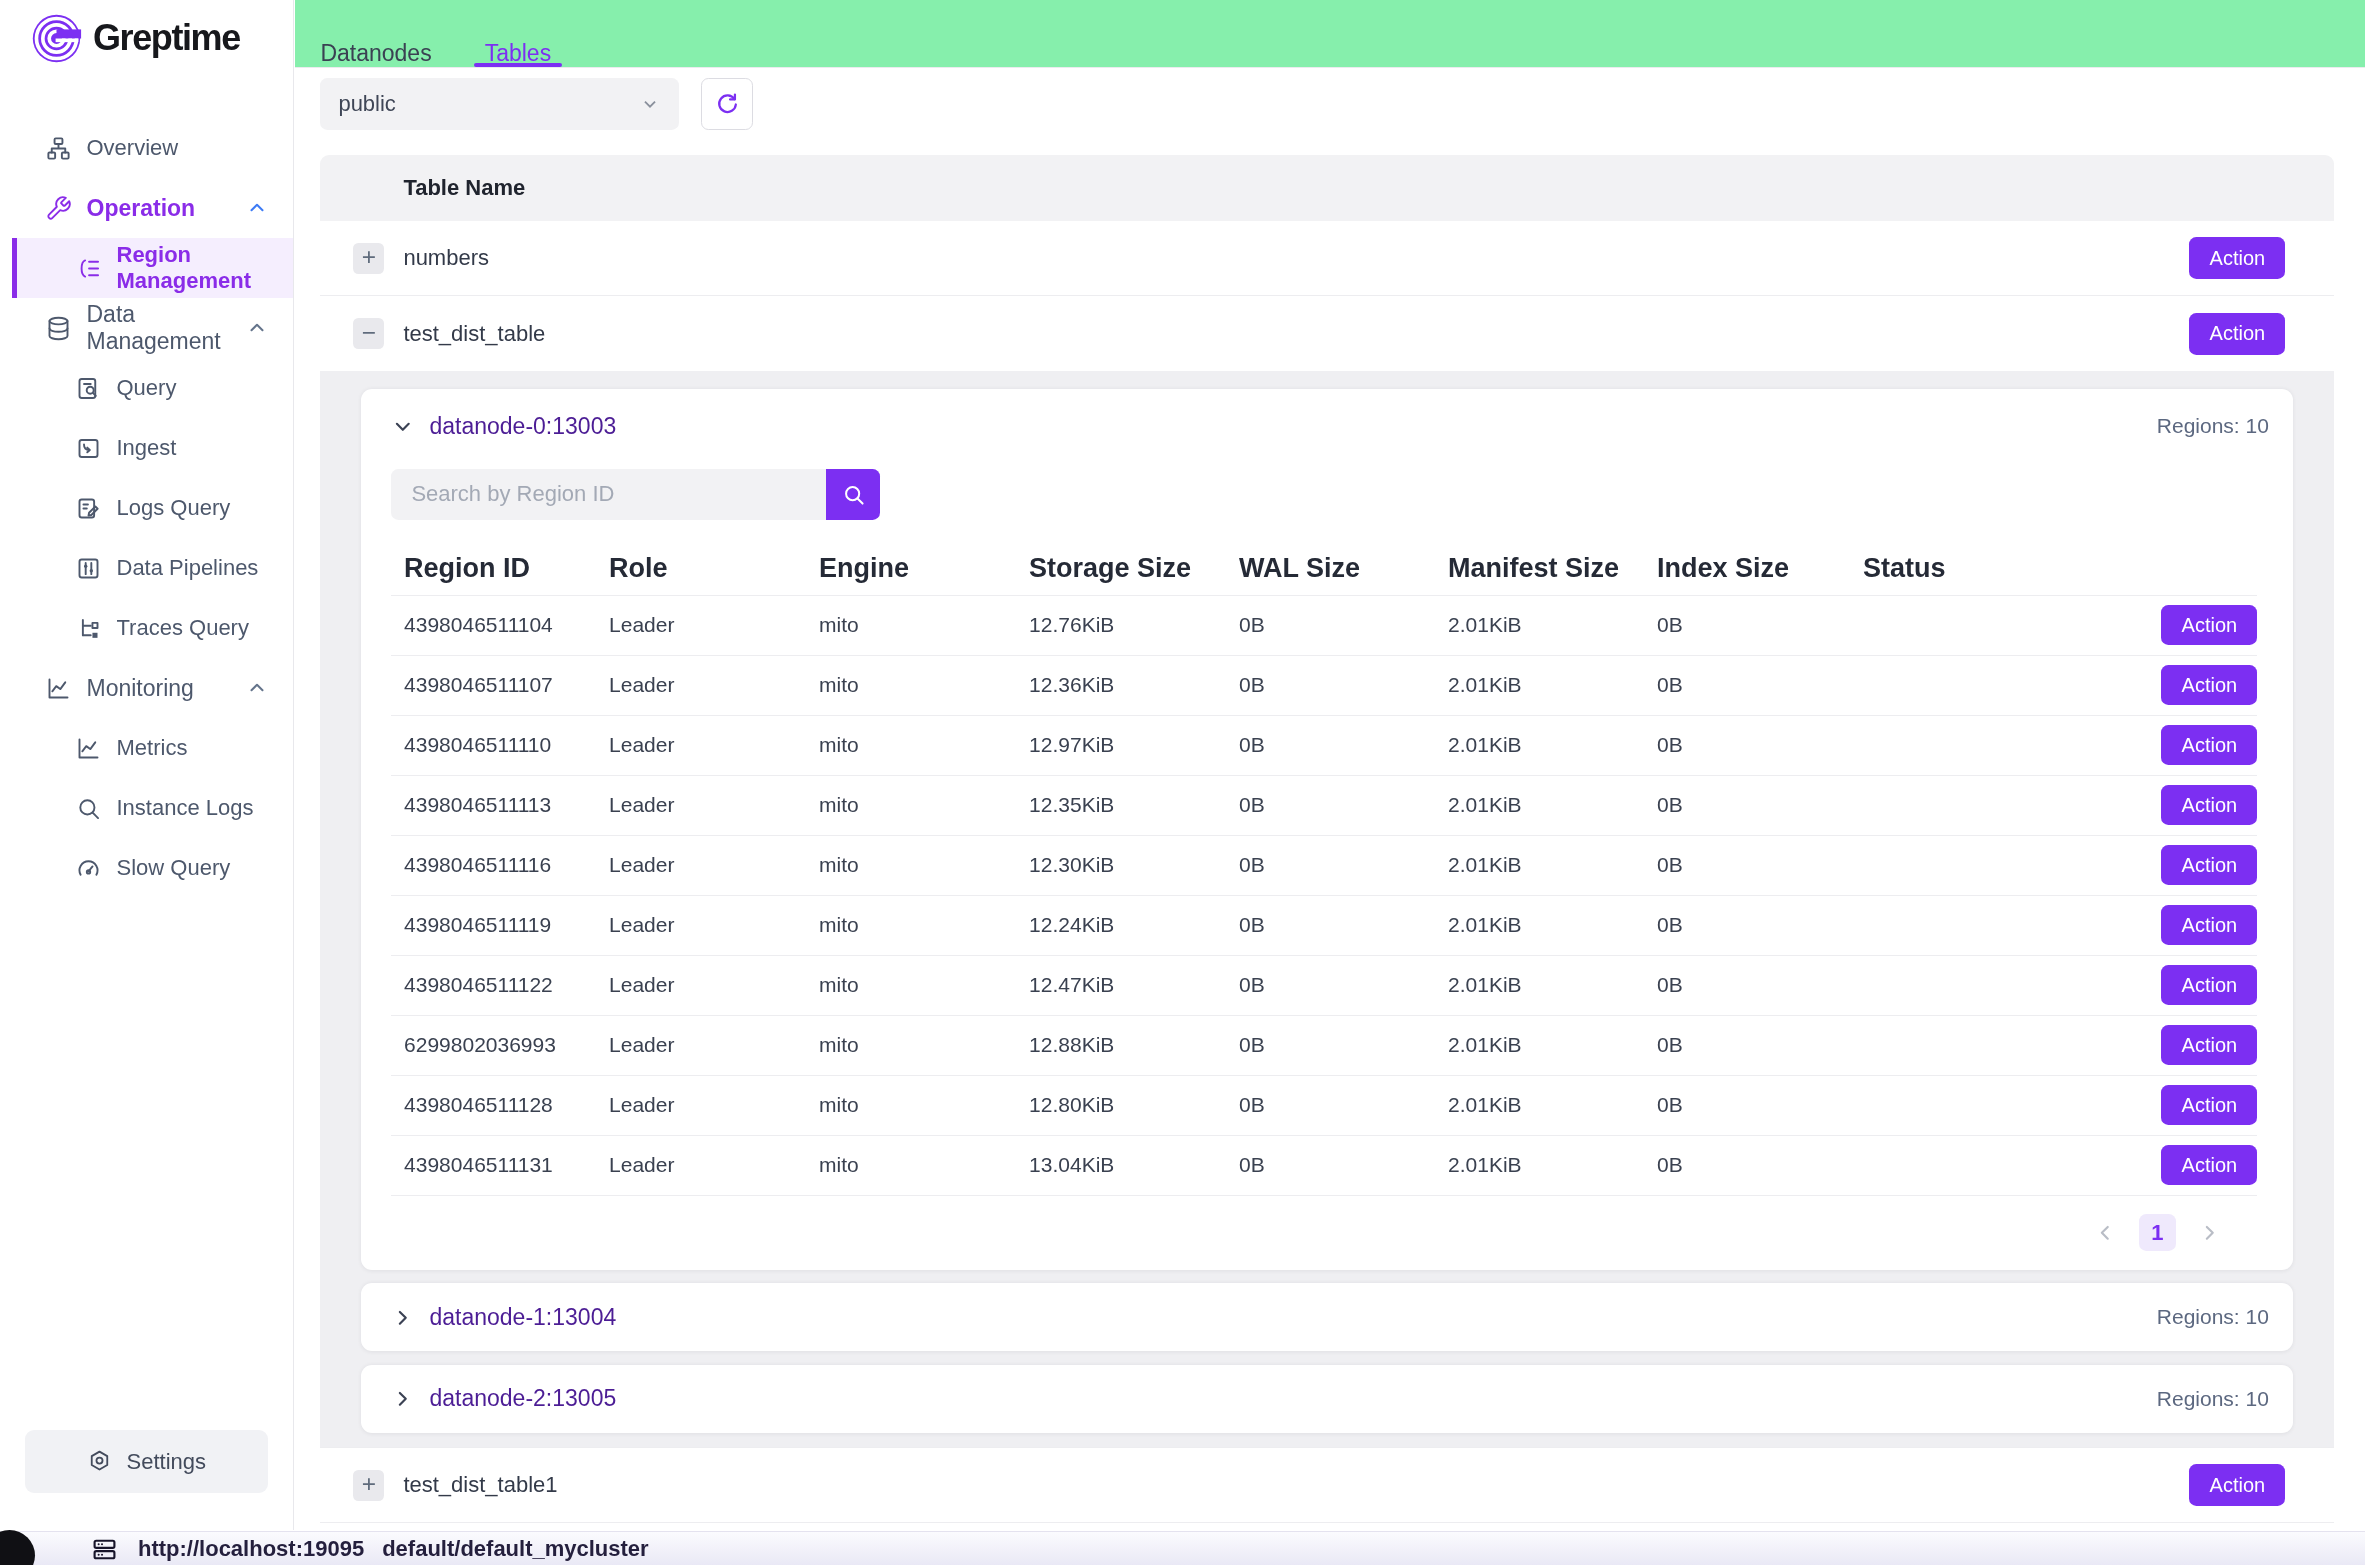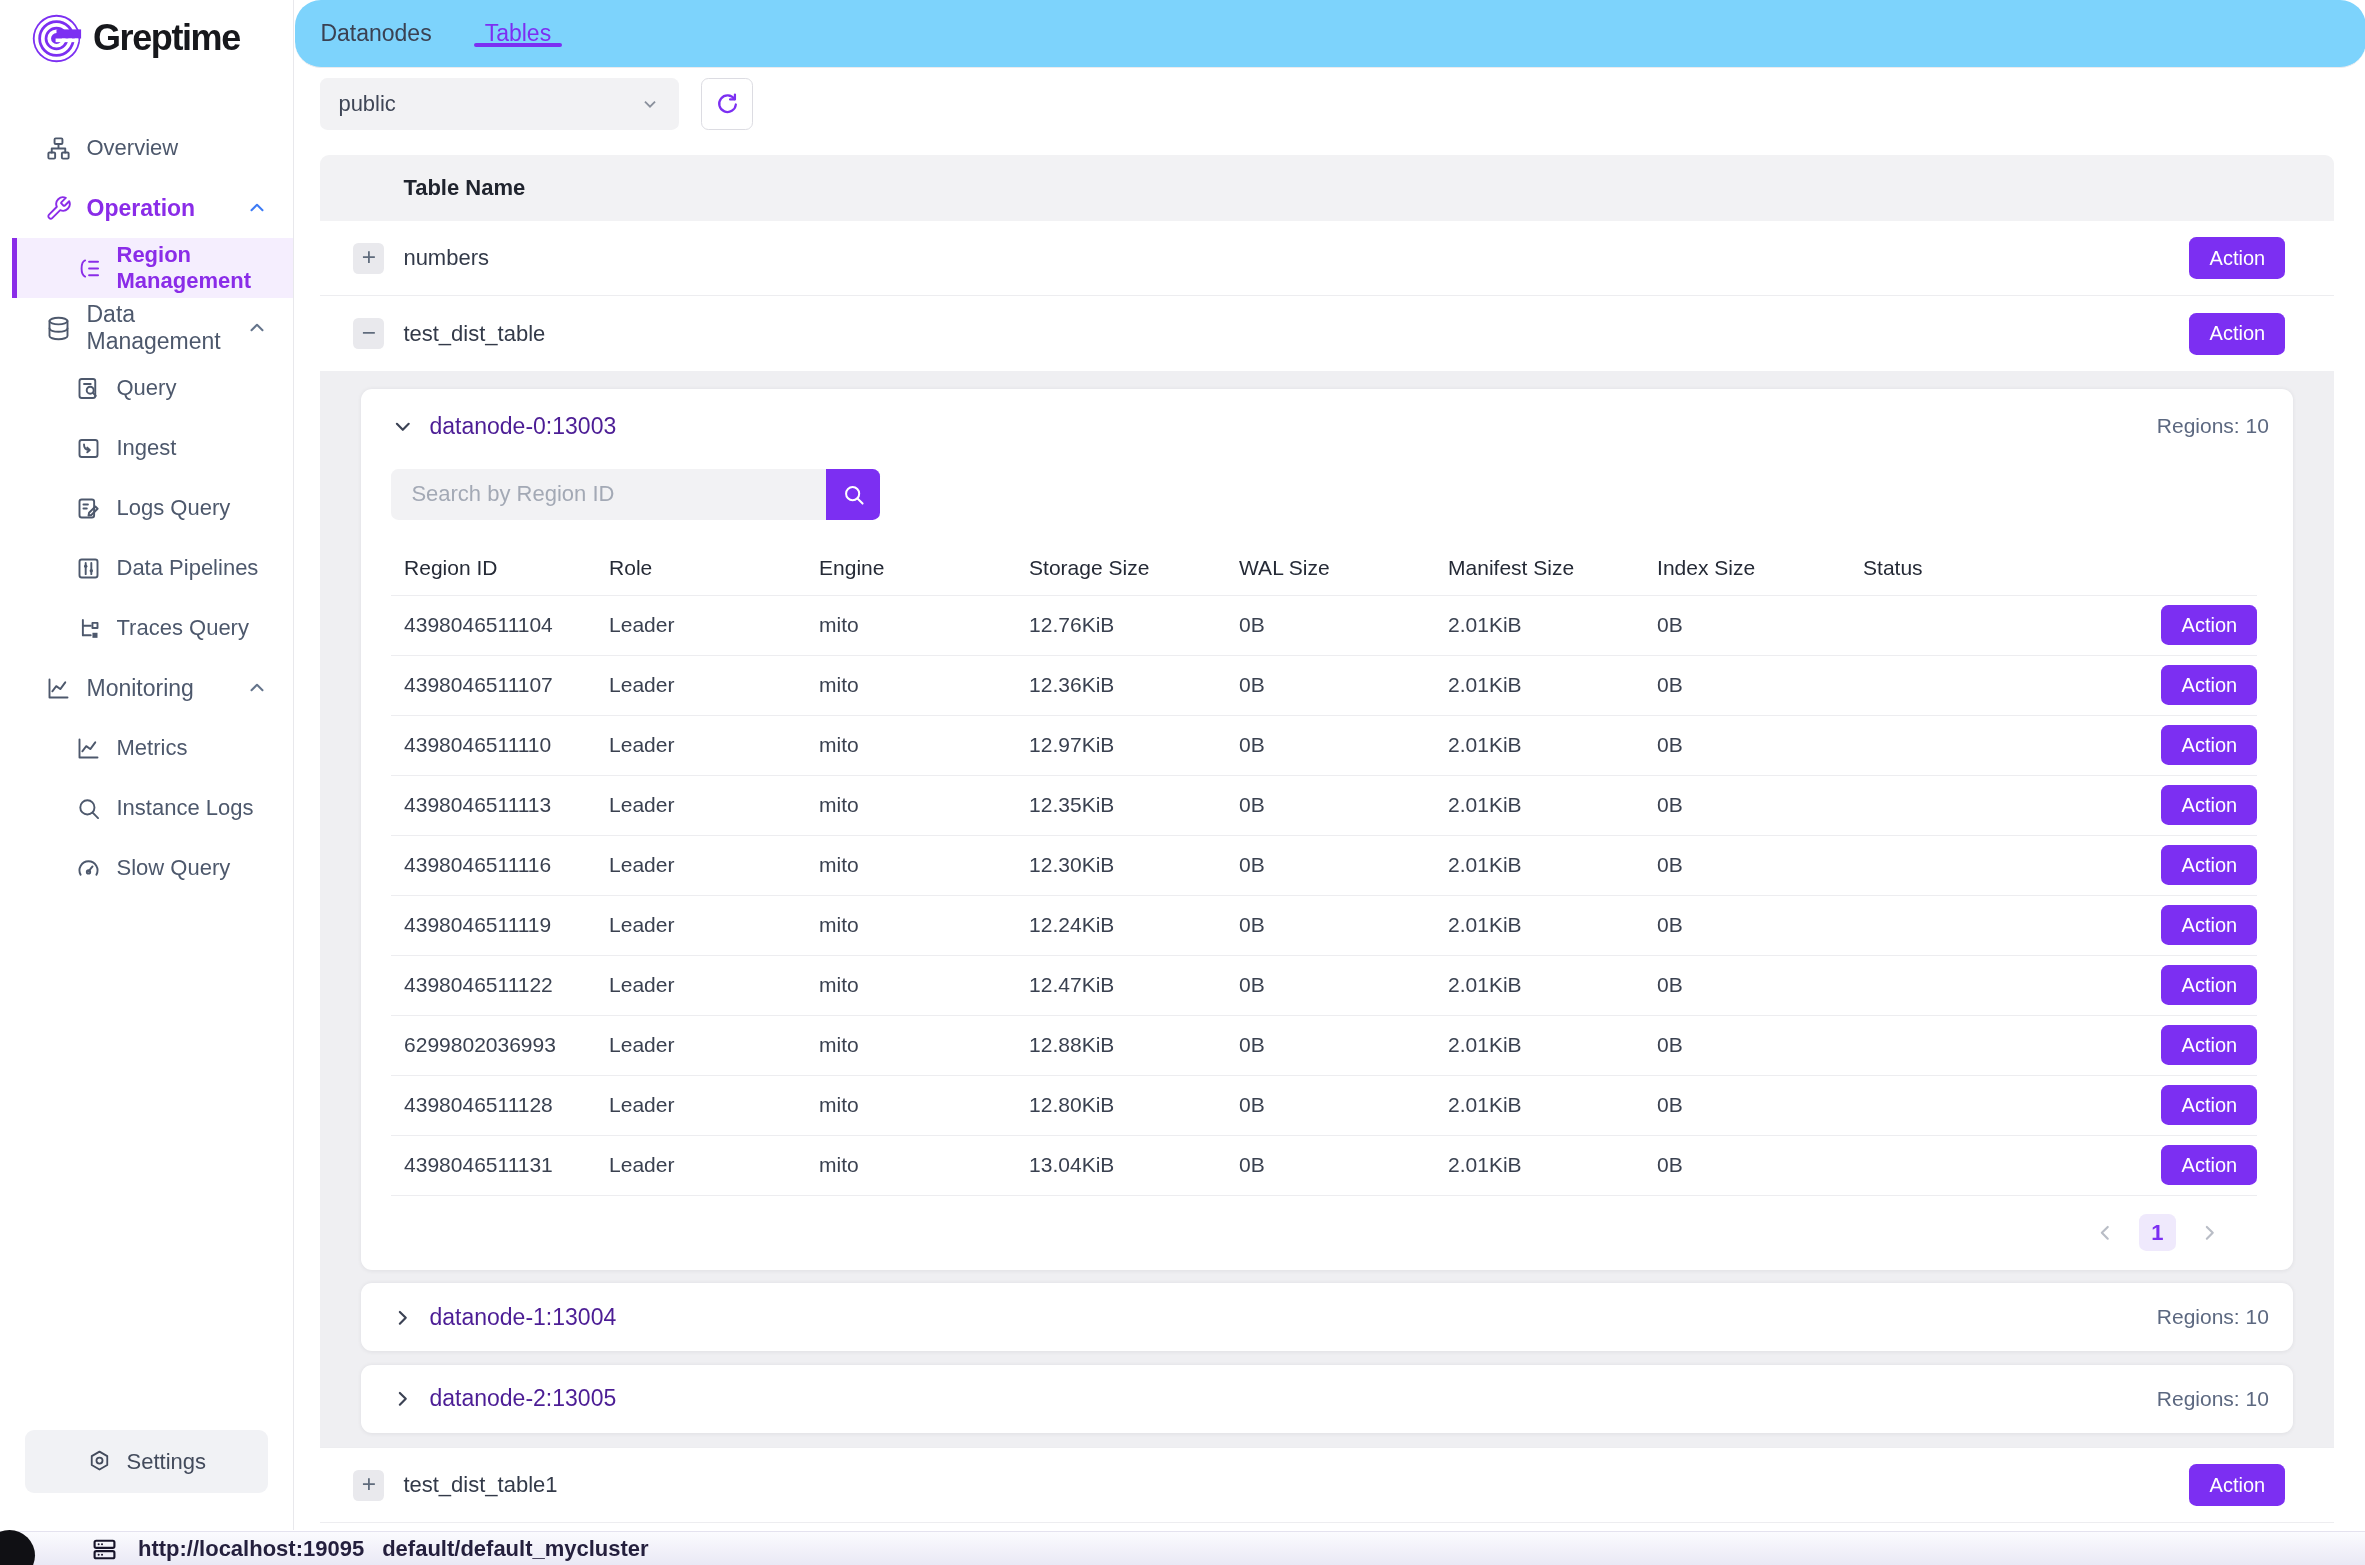--- a/index.html
+++ b/index.html
@@ -26,22 +26,22 @@
                      padding-left:58px; color:#8a2ce8; font-weight:700; }
   .nav-chevron { margin-left:auto; margin-right:25.4px; width:22px; height:22px; color:#64748b; }
   .nav-chevron.blue { color:#3d7bf5; }
   .settings-btn { position:absolute; left:24.5px; bottom:37px; width:243px; height:63px;
                   background:#f1f2f5; border:none; border-radius:9px; display:flex;
                   align-items:center; justify-content:center; gap:13.6px;
                   font-size:22px; color:#434b5c; font-family:inherit; cursor:pointer; }
 
   
   .main { position:absolute; left:295px; top:0; right:0; bottom:35px; background:#fff; overflow:hidden; }
-  .tabbar { height:68px; border-bottom:0.9px solid #ebebee; display:flex; align-items:center;
-            padding-left:25.4px; gap:53px; background:#7dd3fc;border-radius:26px; }
+  .tabbar { height:68px; border-bottom:0.9px solid #ebebee; display:flex; align-items:flex-end;
+            padding-left:25.4px; gap:53px; background:#86efac; }
   .tab { font-size:23px; color:#3a4152; display:flex; align-items:center; position:relative; cursor:pointer; }
   .tab.active { color:#7c2ff2; }
   .tab.active::after { content:""; position:absolute; left:-11px; right:-11px; bottom:0;
                        height:4.5px; background:#7c2ff2; border-radius:2.7px; }
   .content { padding:10px 25.4px 0; }
   .toolbar { display:flex; gap:22px; margin-bottom:25.4px; }
   .db-select { width:359px; height:52px; background:#f2f2f4; border-radius:7.3px; display:flex;
                align-items:center; padding:0 18px; font-size:22px; color:#3f4656; cursor:pointer;gap:44px; }
   .db-select .chev { margin-left:auto; width:22px; height:22px; color:#8a909c; }
   .refresh-btn { width:52px; height:52px; background:#fff; border:0.9px solid #dcdce2;
@@ -77,21 +77,21 @@
                   border-radius:7.3px 0 0 7.3px; padding:0 20px; font-size:22px; color:#3f4656;
                   font-family:inherit; outline:none; }
   .search-input::placeholder { color:#a3a9b5; }
   .search-btn { width:54px; height:51px; background:#7c2ff2; border:none;
                 border-radius:0 7.3px 7.3px 0; display:grid; place-items:center; cursor:pointer; }
 
   .region-table { margin:22px 36px 0 30px; }
   .rt-head, .rrow { display:grid;
     grid-template-columns:205px 210px 210px 210px 209px 209px 206px 226px 1fr;
     align-items:center; padding-left:12.7px; }
-  .rt-head { height:53px; font-weight:400; font-size:21px; color:#252a36; }
+  .rt-head { height:53px; font-weight:700; font-size:27px; color:#252a36; }
   .rrow { height:60px; border-top:0.9px solid #ededf0; font-size:21px; color:#3a4150; background:#fff; }
   .rt-body { border-bottom:0.9px solid #ededf0; }
   .rrow .action-btn { justify-self:end; width:96px; height:40px; }
   .pagination { height:74px; display:flex; align-items:center; justify-content:flex-end;
                 gap:22px; padding-right:36px; }
   .page-chev { width:23.6px; height:23.6px; color:#b9bdc6; cursor:pointer; }
   .page-box { width:37px; height:37px; background:#efe9fc; border-radius:7.3px; display:grid;
               place-items:center; color:#7c2ff2; font-weight:700; font-size:22px; cursor:pointer; }
 
   

